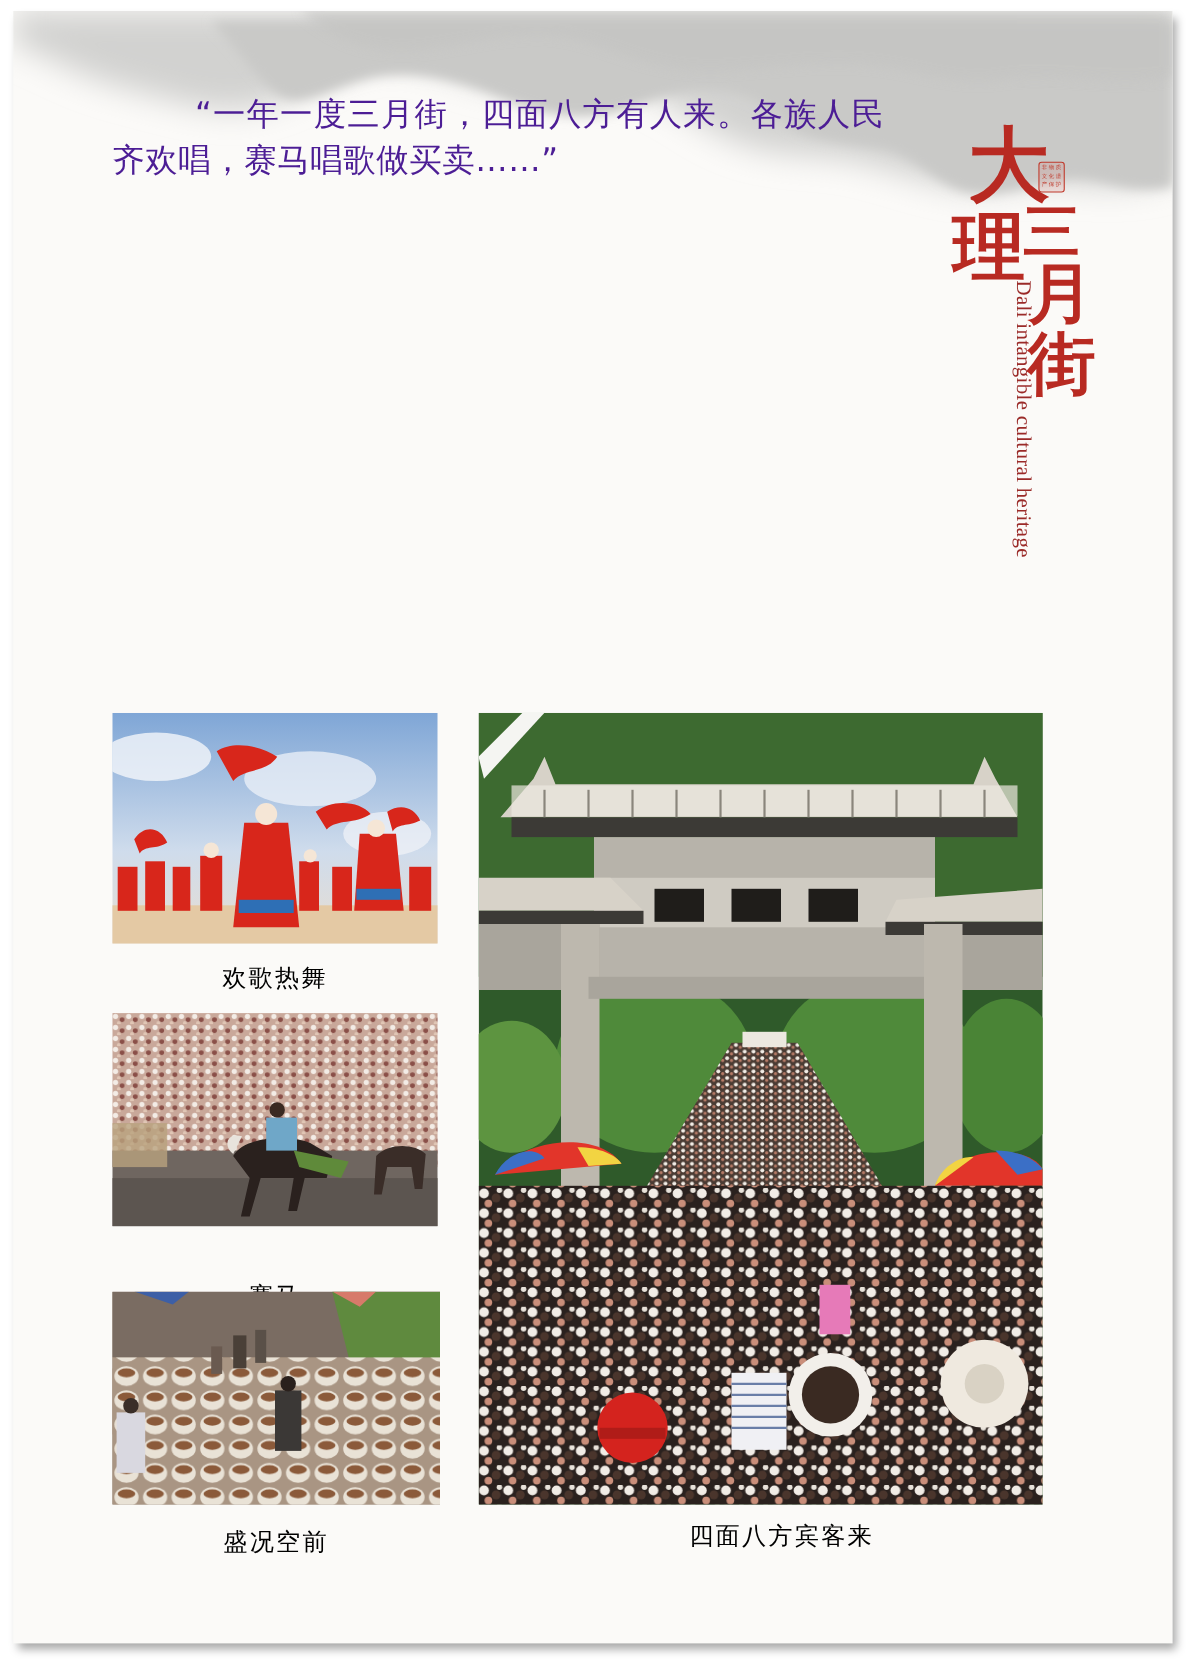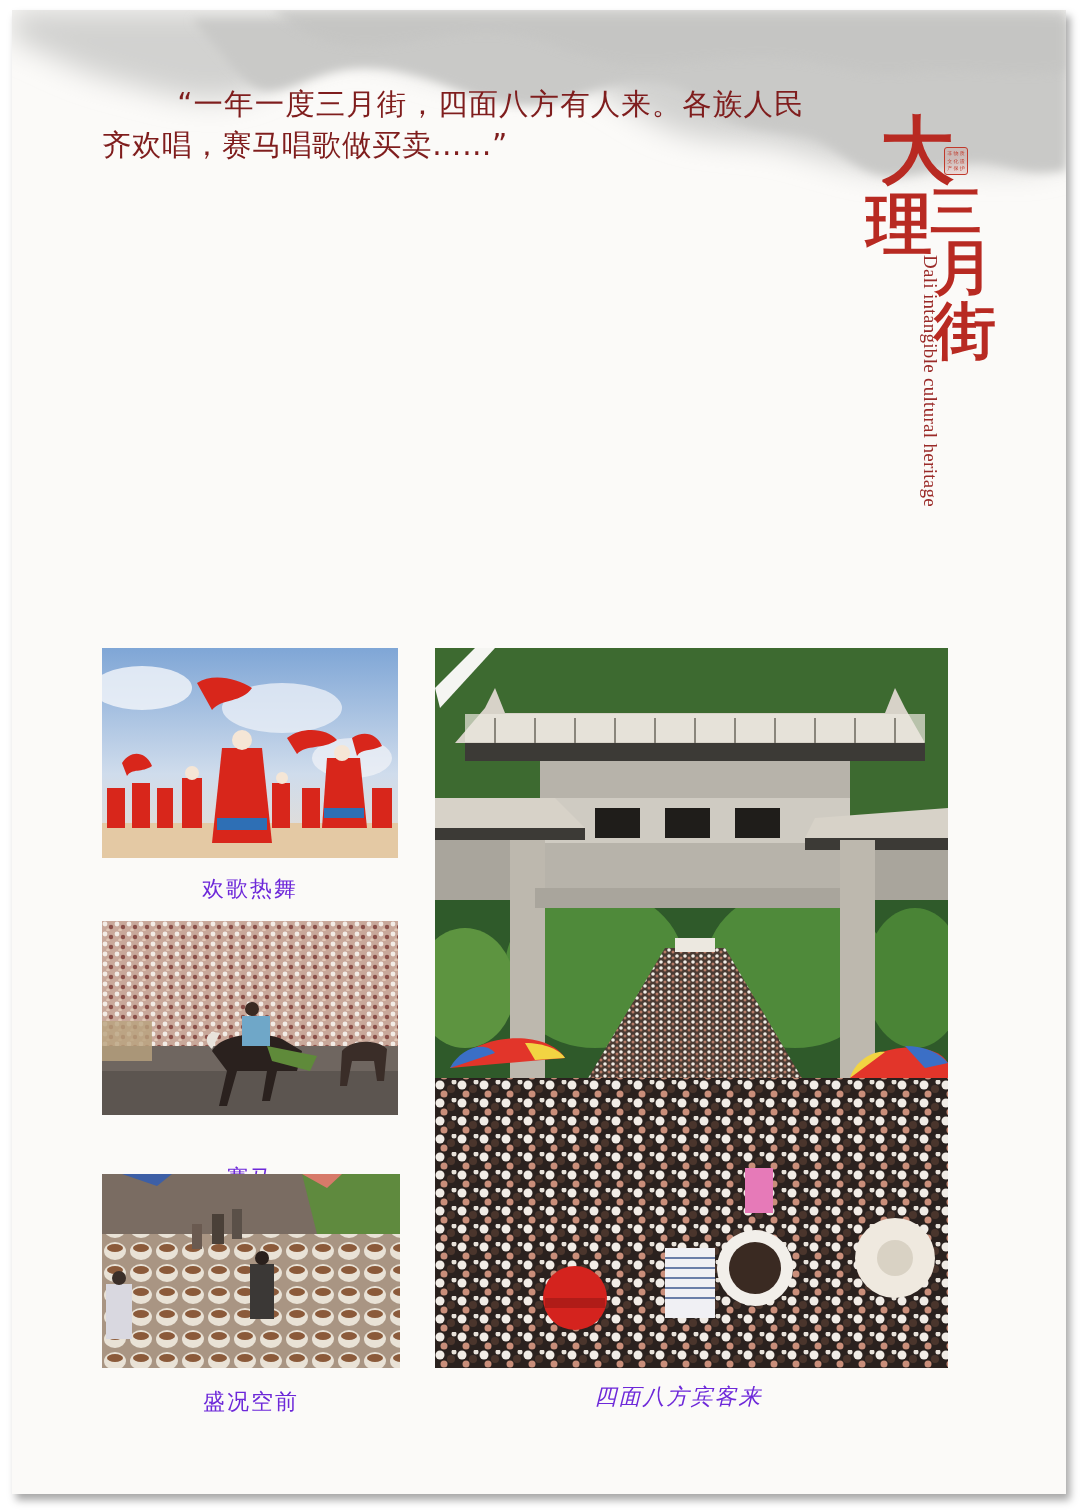--- a/index.html
+++ b/index.html
@@ -1,28 +1,28 @@
 <!DOCTYPE html>
 <html><head>
 <meta charset="utf-8">
 <style>
   html,body{margin:0;padding:0;}
   body{width:1080px;height:1512px;background:#ffffff;position:relative;overflow:hidden;font-family:"DejaVu Sans","Liberation Sans",sans-serif;}
   .card{position:absolute;left:12px;top:10px;width:1054px;height:1484px;background:#fbfaf8;box-shadow:4px 6px 8px rgba(0,0,0,0.35);overflow:hidden;}
   .cloud{position:absolute;left:0;top:0;width:1054px;height:330px;pointer-events:none;}
-  .body-text{position:absolute;left:90px;top:74px;width:702px;font-size:29.5px;line-height:41.3px;color:#7f1d1d;letter-spacing:0.5px;}
+  .body-text{position:absolute;left:90px;top:74px;width:702px;font-size:29.5px;line-height:41.3px;color:#4c1d95;letter-spacing:0.5px;}
   .body-text p{margin:0;text-align:justify;text-indent:2em;}
   .body-text p.first{text-indent:2.55em;}
   .title-block{position:absolute;left:850px;top:95px;width:160px;height:440px;}
   .calli{position:absolute;color:#b82a22;font-family:"DejaVu Serif","Liberation Serif",serif;font-weight:bold;line-height:1;}
   .seal{position:absolute;left:82px;top:42px;width:24px;height:28px;border:1.5px solid #c0392b;border-radius:3px;background:rgba(220,80,70,0.12);display:grid;grid-template-columns:1fr 1fr 1fr;gap:1px;padding:2px;box-sizing:border-box;}
   .seal span{font-size:5px;color:#c0392b;line-height:6px;text-align:center;}
   .en-vert{position:absolute;left:57px;top:150px;writing-mode:vertical-rl;font-family:"Liberation Serif","DejaVu Serif",serif;font-size:19px;color:#9a2a28;letter-spacing:0.3px;}
   .photo{position:absolute;overflow:hidden;}
-  .caption{position:absolute;font-size:22px;color:#6d28d9;text-align:center;letter-spacing:2px;}
+  .caption{position:absolute;font-size:22px;color:#000000;text-align:center;letter-spacing:2px;}
 </style>
 </head>
 <body>
 
 <div class="card">
 
   <svg class="cloud" viewBox="0 0 1054 330" preserveAspectRatio="none">
     <defs>
       <filter id="blur1" x="-20%" y="-20%" width="140%" height="140%">
           <feGaussianBlur stdDeviation="14"></feGaussianBlur>
@@ -236,15 +236,15 @@
           <line x1="230" y1="620" x2="280" y2="620"></line>
           <line x1="230" y1="630" x2="280" y2="630"></line>
           <line x1="230" y1="640" x2="280" y2="640"></line>
           <line x1="230" y1="650" x2="280" y2="650"></line>
         </g>
       <rect x="310" y="520" width="28" height="45" fill="#e67ab8"></rect>
 
       <path d="M0,40 L40,0 L60,0 L5,60 Z" fill="#f5f5f2"></path>
     </svg>
   </div>
-  <div class="caption" style="left:410px;top:1372px;width:513px;font-style:italic;">四面八方宾客来</div>
+  <div class="caption" style="left:442px;top:1372px;width:513px;">四面八方宾客来</div>
 
 </div>
 
 </body></html>

